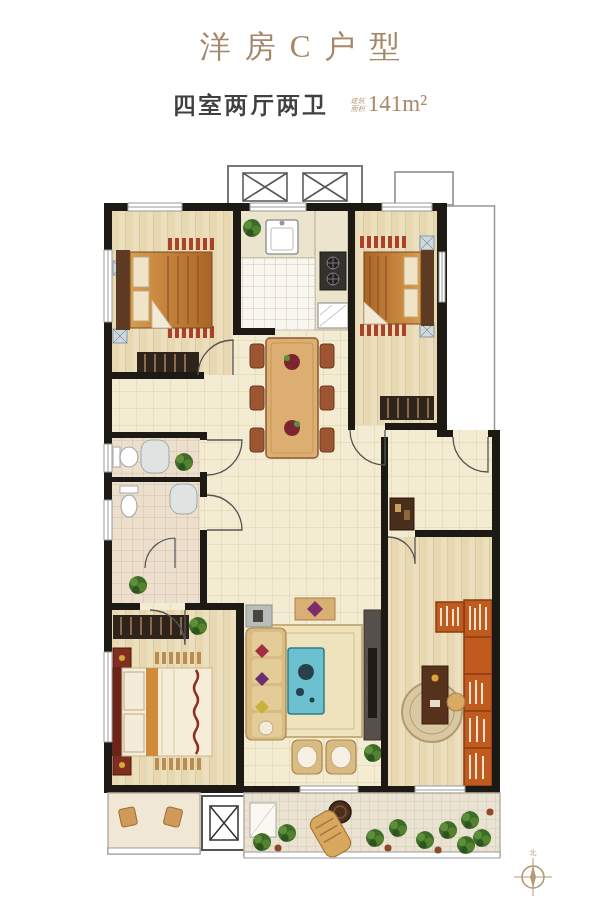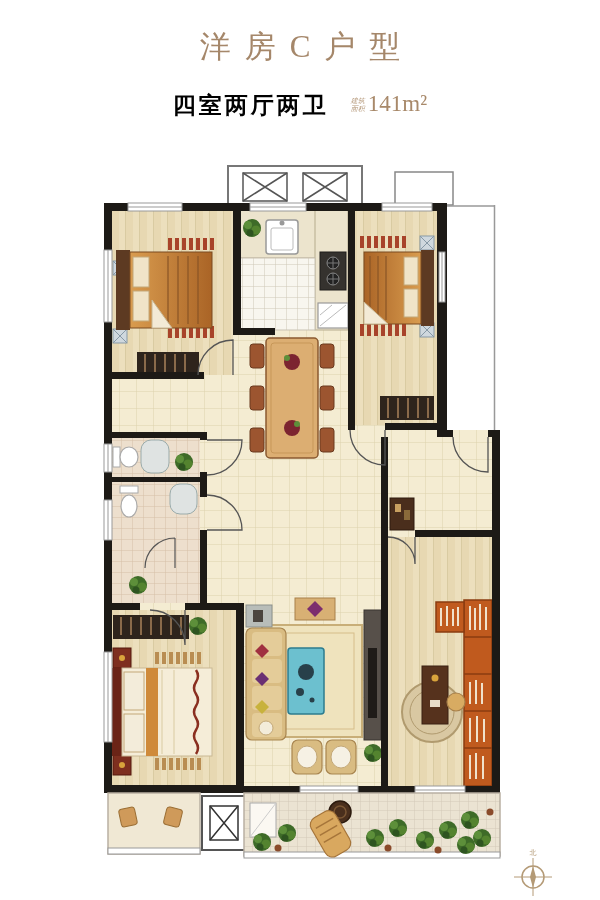--- a/index.html
+++ b/index.html
@@ -3,21 +3,21 @@
 <meta charset="utf-8">
 <style>
   html,body{margin:0;padding:0;background:#ffffff;}
   .stage{position:relative;width:600px;height:900px;background:#ffffff;overflow:hidden;
          font-family:"Liberation Sans",sans-serif;}
   .title{position:absolute;top:26px;left:0;width:100%;text-align:center;
          font-family:"Liberation Serif",serif;font-size:31px;font-weight:500;
          color:#a5876a;letter-spacing:14px;padding-left:14px;box-sizing:border-box;}
   .subtitle-row{position:absolute;top:90px;left:0;width:100%;display:flex;
          justify-content:center;align-items:flex-start;gap:22px;}
-  .subtitle{font-size:23px;font-weight:bold;color:#000000;letter-spacing:3px;}
+  .subtitle{font-size:23px;font-weight:bold;color:#404040;letter-spacing:3px;}
   .area{display:flex;align-items:flex-start;gap:3px;margin-top:1px;}
   .area-label{display:flex;flex-direction:column;font-size:7px;line-height:8px;
          color:#b59879;margin-top:6px;}
   .area-value{font-family:Liberation Serif, serif;font-size:23px;color:#a8896a;}
   svg.plan{position:absolute;left:0;top:0;}
 </style>
 </head>
 <body>
 
 <div class="stage">

